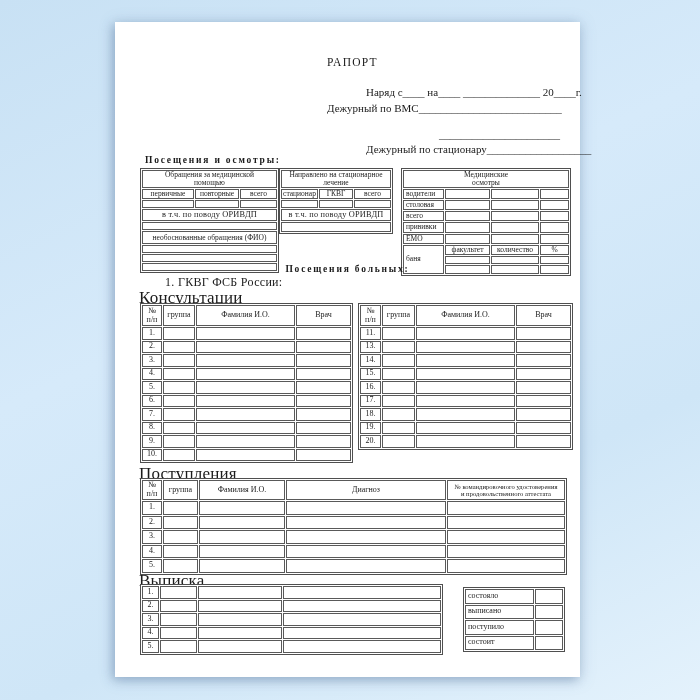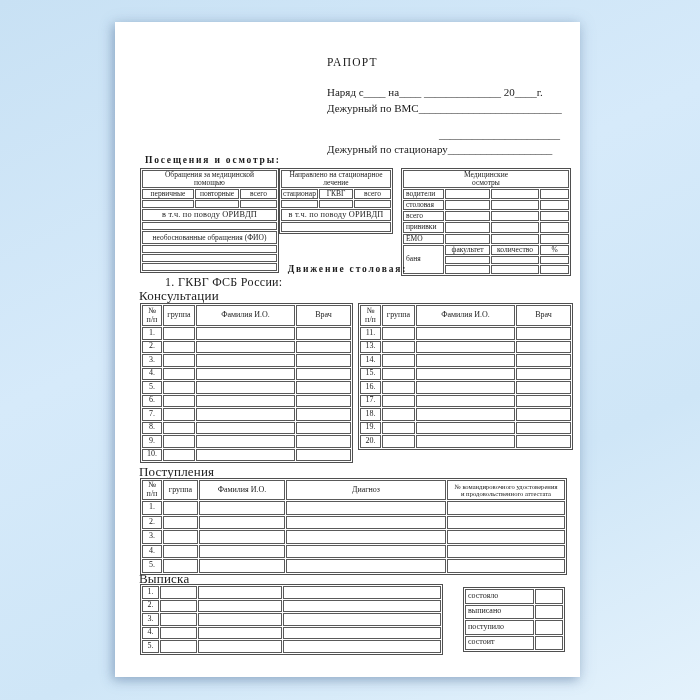--- a/index.html
+++ b/index.html
@@ -10,27 +10,27 @@
     color:#1b1b1b;
   }
   .paper{
     position:absolute;left:115px;top:22px;width:465px;height:655px;
     background:#ffffff;
     box-shadow:-3px 3px 9px rgba(100,130,165,.38),0 2px 14px rgba(100,130,165,.35);
   }
   
   .hdr{position:absolute;left:212px;top:34px;width:233px;font-size:11px;line-height:13px;}
   .hdr .ttl{font-size:11.5px;letter-spacing:1.2px;margin-bottom:17px;}
-  .hdr .ln{margin-bottom:3px;white-space:nowrap;}
+  .hdr .ln{margin-bottom:3px;white-space:nowrap;margin-left:39px;}
   .hdr .ln2{margin-bottom:13px;white-space:nowrap;}
   .hdr .cont{text-align:right;margin-bottom:2px;white-space:nowrap;}
   
   .sec{position:absolute;font-weight:bold;font-size:9.5px;letter-spacing:1.8px;white-space:nowrap;}
   .h2{position:absolute;font-size:12px;white-space:nowrap;letter-spacing:.3px;}
-  .h2b{position:absolute;font-size:13px;white-space:nowrap;letter-spacing:.2px;}
+  .h2b{position:absolute;font-size:17px;white-space:nowrap;letter-spacing:.2px;}
   
   table.frm{
     position:absolute;border-collapse:separate;border-spacing:1px;
     border:1px solid #4f4f4f;table-layout:fixed;background:#fff;
   }
   table.frm td,table.frm th{
     border:1px solid #595959;padding:0 1px;font-weight:normal;
     text-align:center;vertical-align:middle;overflow:hidden;
     font-size:7.5px;line-height:1.08;
   }
@@ -187,21 +187,21 @@
           <td></td>
         </tr>
     <tr style="height:8.5px">
           <td></td>
           <td></td>
           <td></td>
         </tr>
   </tbody>
     </table>
 
-  <div class="sec" style="left:0;right:0;top:242px;text-align:center;">Движение столовая:</div>
+  <div class="sec" style="left:0;right:0;top:242px;text-align:center;">Посещения больных:</div>
   <div class="h2" style="left:50px;top:253px;">1. ГКВГ ФСБ России:</div>
   <div class="h2b" style="left:24px;top:266px;">Консультации</div>
 
   <table class="frm ct" style="left:25px;top:281px;width:210px;">
     <colgroup>
         <col style="width:20px">
         <col style="width:32px">
         <col style="width:99px">
         <col style="width:55px">
       </colgroup>

